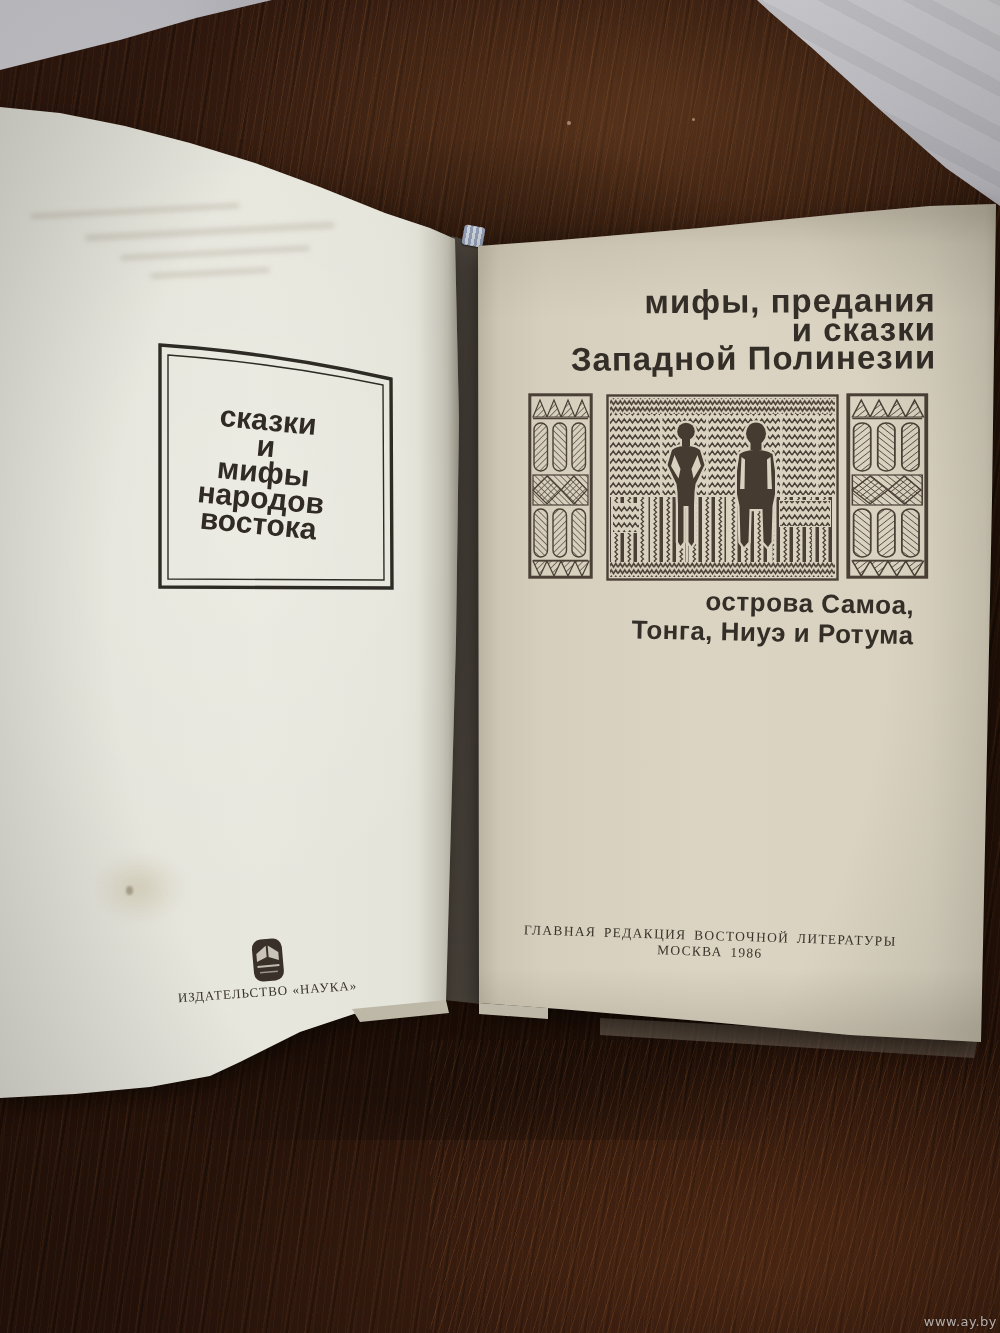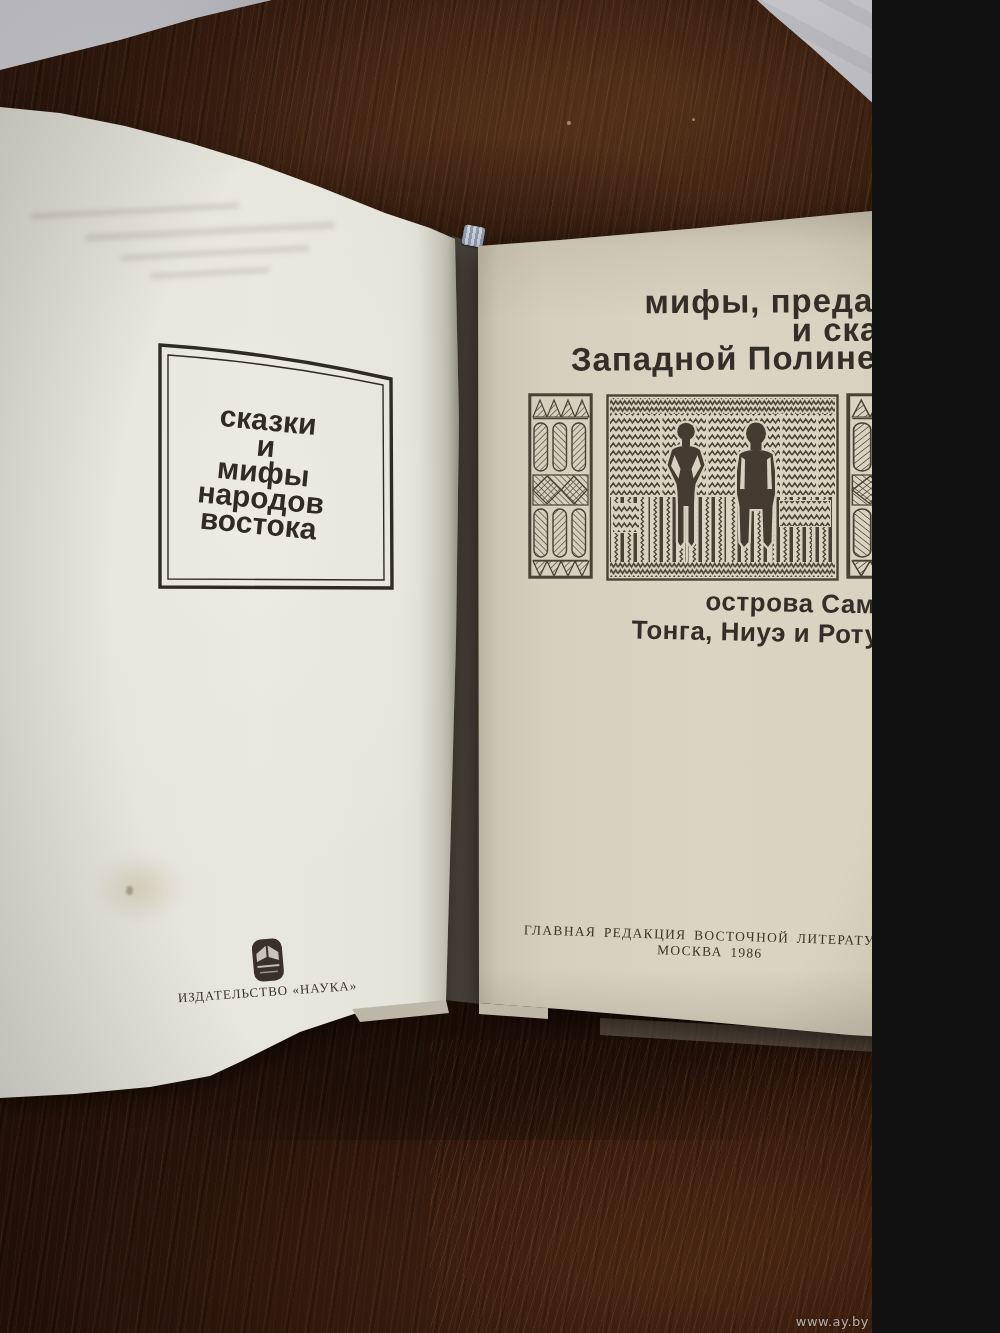--- a/index.html
+++ b/index.html
@@ -1,17 +1,17 @@
 <!DOCTYPE html>
 <html><head>
 <meta charset="utf-8">
 <style>
   html,body{margin:0;padding:0;background:#111;}
   #scene{
-    position:relative;width:872px;height:1333px;overflow:hidden;
+    position:relative;width:1000px;height:1333px;overflow:hidden;
     font-family:"Liberation Sans",sans-serif;
     background-color:#241309;
     background:
       radial-gradient(ellipse 700px 320px at 62% 10%, rgba(133,82,43,.32), transparent 70%),
       radial-gradient(ellipse 900px 300px at 78% 96%, rgba(165,92,46,.22), transparent 72%),
       repeating-linear-gradient(99deg, rgba(0,0,0,0) 0 5px, rgba(175,108,56,.10) 5px 6px, rgba(0,0,0,.22) 8px 10px, rgba(95,52,26,.10) 10px 13px, transparent 13px 21px),
       repeating-linear-gradient(96deg, transparent 0 2px, rgba(195,122,62,.07) 2px 3px, transparent 3px 8px),
       linear-gradient(170deg,#31190f,#231208 55%,#2c150c);
   }
   .abs{position:absolute;}

